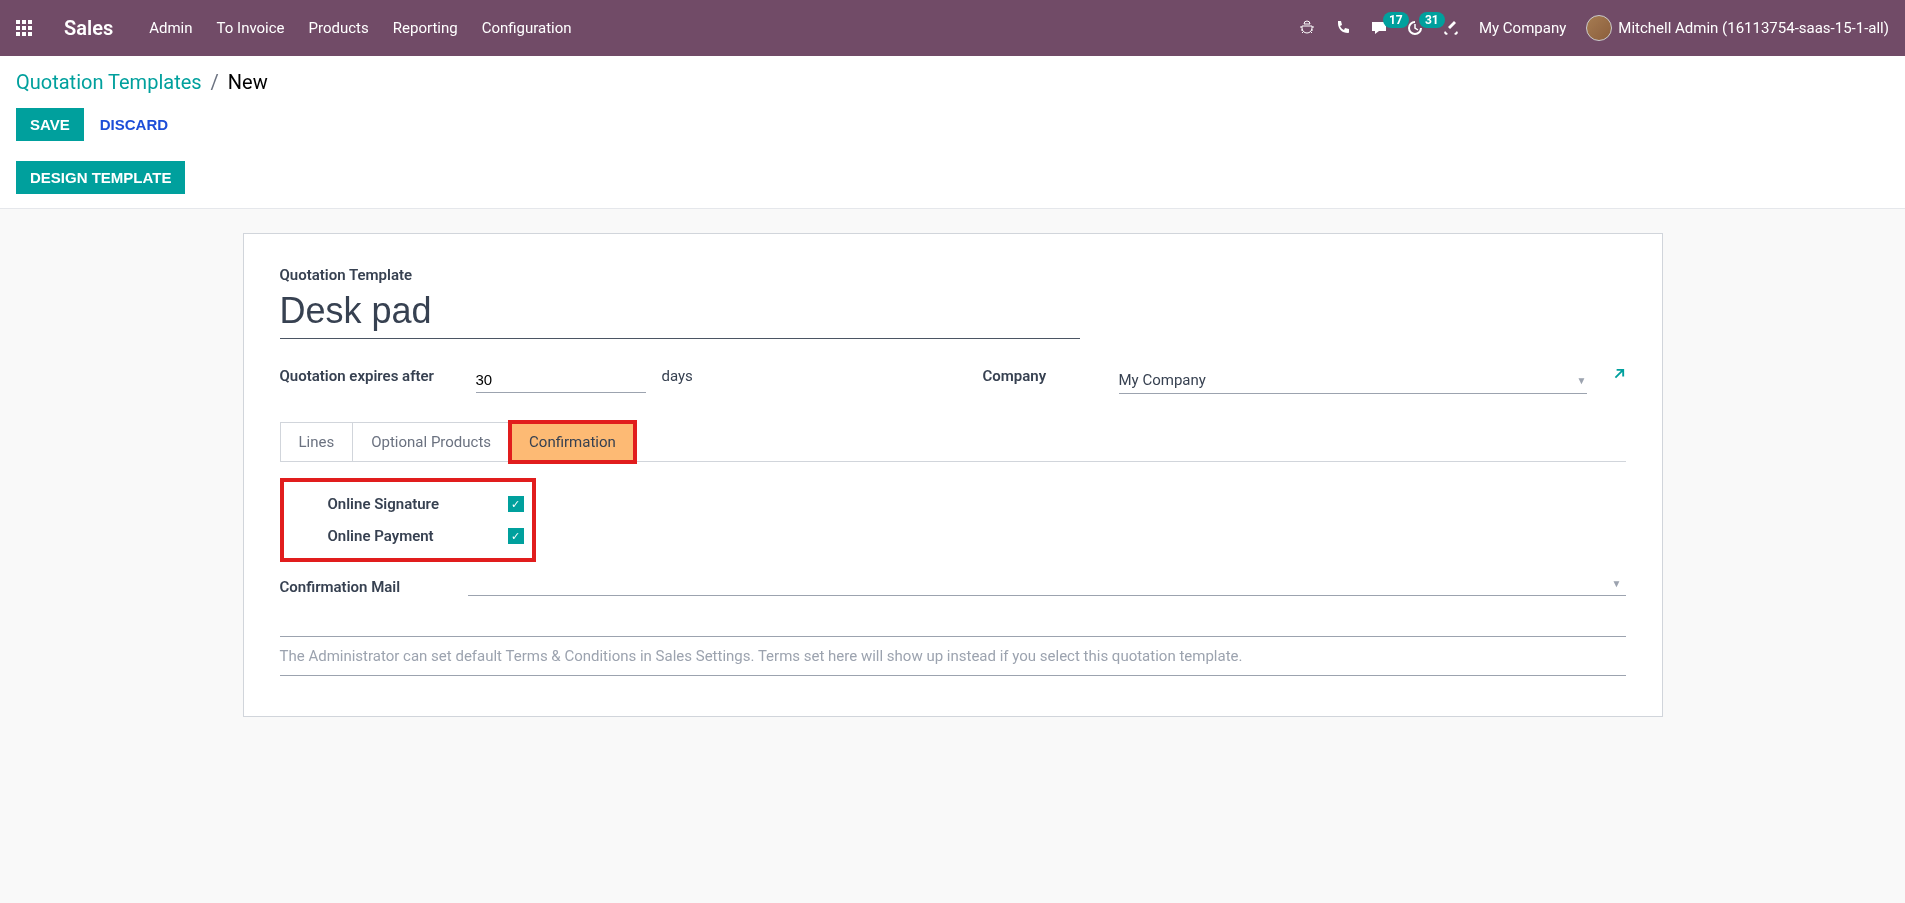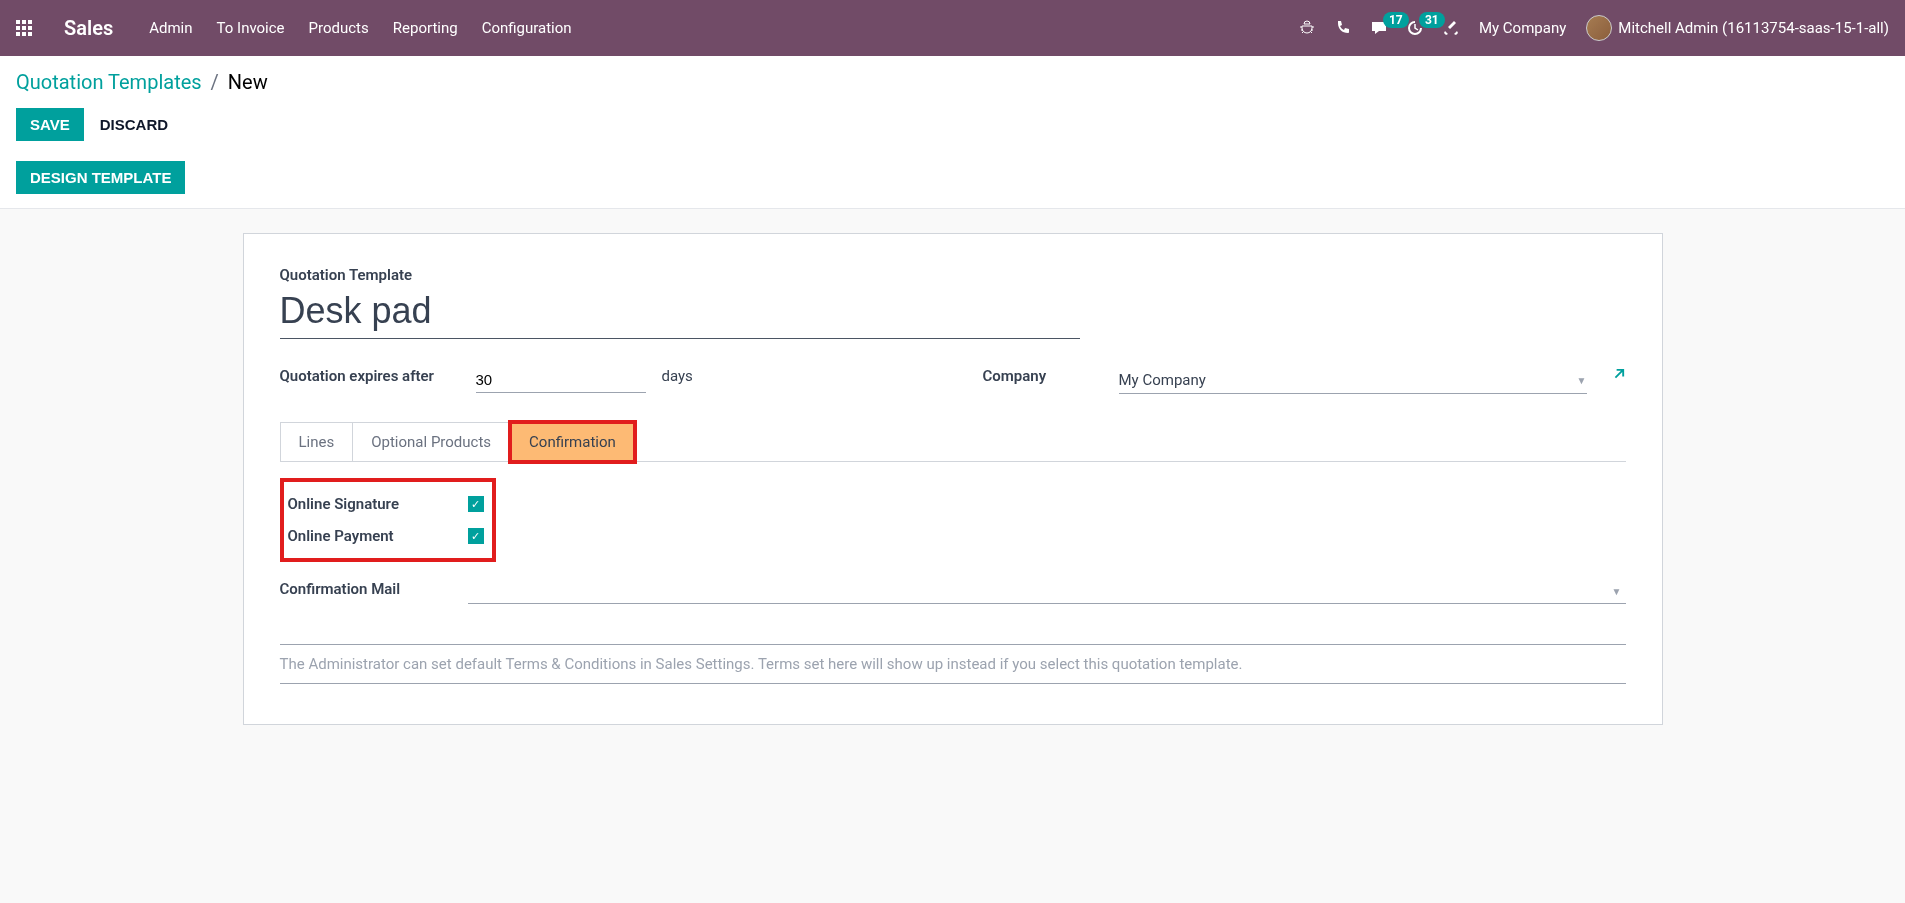--- a/index.html
+++ b/index.html
@@ -22,21 +22,21 @@
   
   .crumb-row { background: #fff; padding: 14px 16px 0 16px; }
   .crumb { font-size: 20px; }
   .crumb .crumb-link { color: #00A09D; cursor: pointer; }
   .crumb .crumb-sep { color: #6b7280; margin: 0 4px; }
   .crumb .crumb-current { color: #000000; }
 
   
   .actions-row { background: #fff; padding: 14px 16px 12px 16px; display: flex; gap: 16px; align-items: center; }
   .btn-primary { background: #00A09D; color: #fff; border: none; padding: 8px 14px; font-size: 15px; font-weight: 600; cursor: pointer; }
-  .btn-link { background: transparent; color: #0f172a; border: none; font-size: 15px; font-weight: 600; cursor: pointer; text-align: right; }
+  .btn-link { background: transparent; color: #1d4ed8; border: none; font-size: 15px; font-weight: 600; cursor: pointer; text-align: right; }
 
   
   .design-row { background: #fff; padding: 8px 16px 14px 16px; border-bottom: 1px solid #e5e7eb; }
 
   
   .sheet-wrap { background: #f9f9f9; padding: 24px 64px 40px 64px; }
   .sheet { background: #fff; border: 1px solid #d1d5db; padding: 32px 36px 40px 36px; max-width: 1420px; margin: 0 auto; }
   
   .field-label-sm { font-size: 15px; font-weight: 600; color: #374151; margin-bottom: 4px; }
   .title-input { width: 800px; font-size: 36px; color: #374151; border: none; border-bottom: 1px solid #4b5563; padding: 2px 0 6px 0; outline: none; }
@@ -54,25 +54,25 @@
   .tabs { display: flex; margin-top: 28px; border-bottom: 1px solid #d1d5db; }
   .tab { padding: 10px 18px; font-size: 15px; color: #6b7280; border: 1px solid transparent; border-bottom: none; cursor: pointer; background: #fdba74; }
   .tab.inactive { border: 1px solid #d1d5db; border-bottom: none; background: #fff; color: #6b7280; }
   .tab.inactive + .tab.inactive { border-left: none; }
   .tab.active { color: #374151; border: 1px solid #d1d5db; border-bottom: 1px solid #fff; margin-bottom: -1px; }
   .tab.highlight-red { outline: 4px solid #e11d1d; outline-offset: -2px; }
 
   
   .pane { padding: 16px 0 0 0; }
   .check-group { border: 4px solid #e11d1d; padding: 6px 8px 6px 0; display: inline-block; margin-bottom: 6px; }
-  .check-row { display: flex; align-items: center; height: 32px; }
+  .check-row { display: flex; align-items: center; height: 32px; padding-left: 40px; }
   .check-row .chk-label { width: 184px; font-size: 15px; font-weight: 600; padding-left: 4px; }
   .chk { width: 16px; height: 16px; background: #00A09D; display: inline-flex; align-items: center; justify-content: center; color: #fff; font-size: 11px; cursor: pointer; }
   
-  .mail-row { display: flex; align-items: flex-start; margin-top: 12px; }
+  .mail-row { display: flex; align-items: flex-end; margin-top: 4px; }
   .mail-row .lbl { width: 188px; font-size: 15px; font-weight: 600; }
   .mail-sel { flex: 1; border-bottom: 1px solid #9ca3af; height: 24px; display: flex; justify-content: flex-end; align-items: center; cursor: pointer; }
   .mail-sel .caret { color: #9ca3af; font-size: 10px; margin-right: 4px; }
 
   .terms-area { margin-top: 40px; border-top: 1px solid #9ca3af; border-bottom: 1px solid #9ca3af; padding: 10px 0; color: #9ca3af; font-size: 15px; cursor: text; }
 
   svg.ico { width: 16px; height: 16px; fill: #fff; }
   svg.ico-ext { width: 15px; height: 15px; fill: #00A09D; }
 </style>
 </head>

